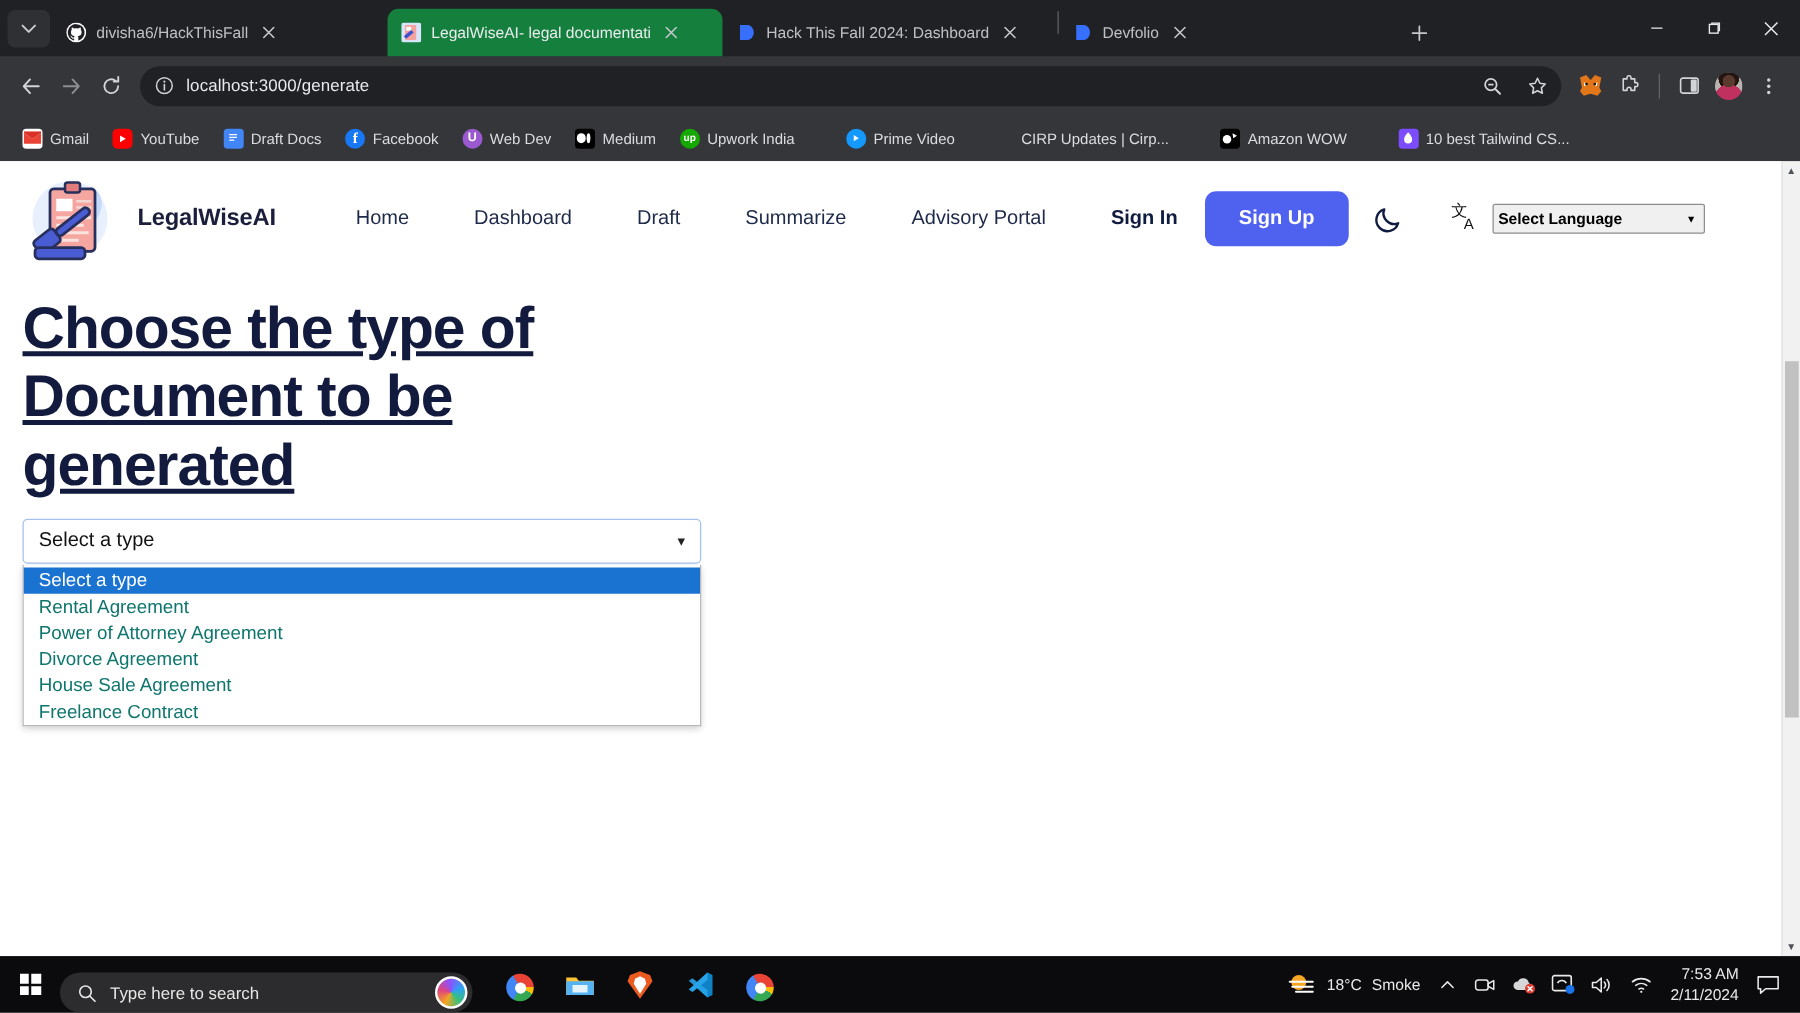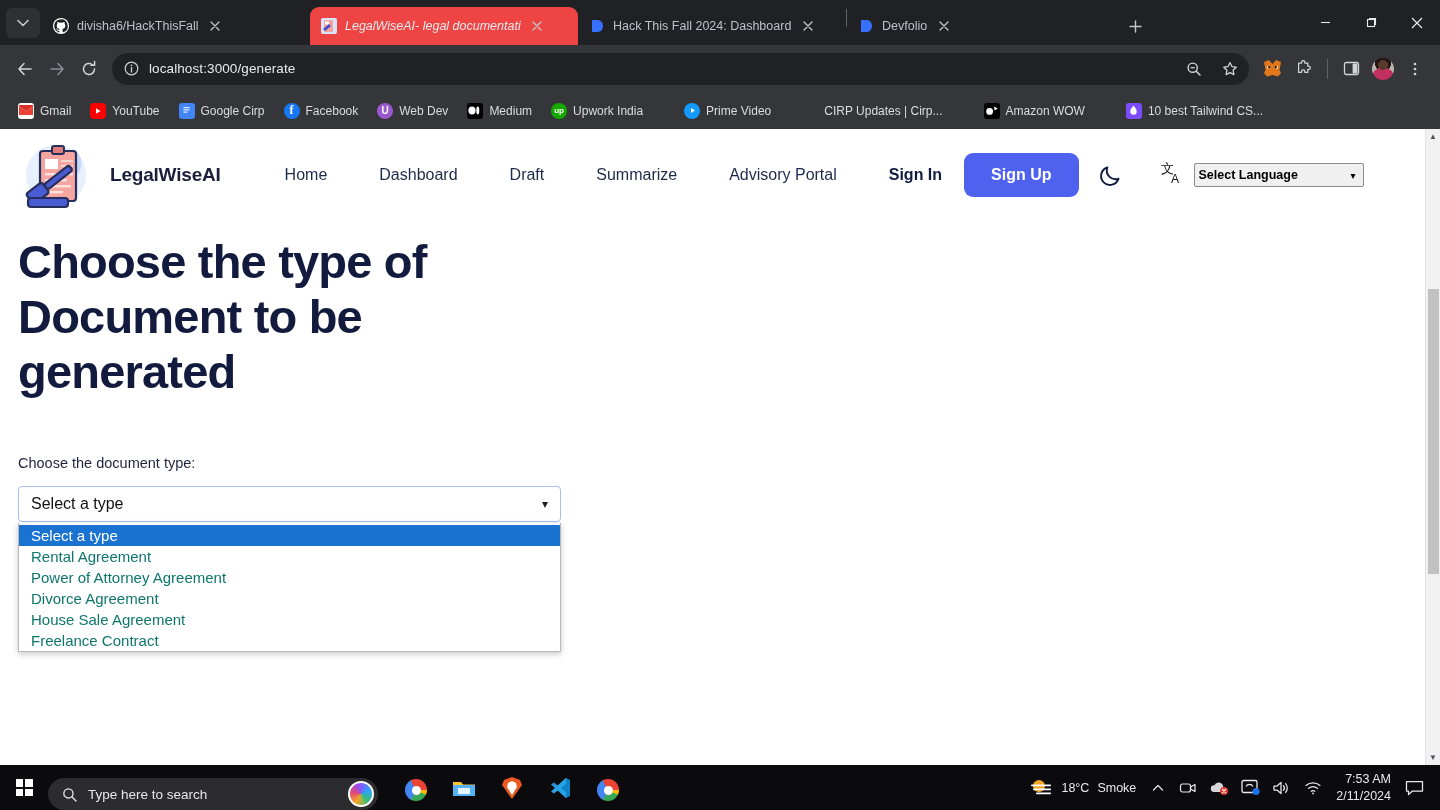--- a/index.html
+++ b/index.html
@@ -20,21 +20,21 @@
     border-radius:6px; color:#c8cacd; background:#2f3033;
   }
   .tab-listmenu svg { display:block; }
   .tab {
     height:38px; display:flex; align-items:center;
     border-radius:9px 9px 0 0; padding:0 8px 0 11px;
     position:relative; color:#bdc1c6; font-size:12.5px; gap:8px;
     min-width:0;
   }
   .tab.inactive { background:transparent; }
-  .tab.active { background:#ef4444; color:#e8eaed;font-style:italic; }
+  .tab.active { background:#15803d; color:#e8eaed; }
   .tab-favicon { width:16px; height:16px; flex:0 0 16px; border-radius:3px; display:block; position:relative; }
   .tab-title { white-space:nowrap; overflow:hidden; text-overflow:clip; }
   .tab-close { width:17px; height:17px; flex:0 0 17px; display:flex; align-items:center; justify-content:center; border-radius:50%; color:#c4c7ca; }
   .tab-sep { width:1px; height:18px; background:#5f6368; align-self:center; margin-bottom:10px; }
   .newtab { width:28px; height:28px; margin:0 0 5px 6px; display:flex; align-items:center; justify-content:center; color:#c4c7ca; border-radius:50%; }
   .winbtns { position:absolute; right:0; top:0; height:45px; display:flex; align-items:center; }
   .winbtn { width:46px; height:34px; display:flex; align-items:center; justify-content:center; color:#e8eaed; }
 
   .toolbar { height:47px; display:flex; align-items:center; padding:0 10px; gap:2px; background:#35363a; }
   .tb-icon { width:30px; height:30px; display:flex; align-items:center; justify-content:center; color:#d2d4d7; border-radius:50%; flex:0 0 auto; }
@@ -82,21 +82,21 @@
     font-size:12.5px; font-weight:bold; color:#000;
     background:#f0f0f0; border:1px solid #8d8d8d; border-radius:2px;
     padding:0 4px; appearance:none; position:relative;
   }
   .lang-box { position:relative; }
   .lang-caret { position:absolute; right:8px; top:50%; transform:translateY(-50%); pointer-events:none; font-size:10px; color:#000; }
 
   .content { padding:14px 18px 0 18px; position:relative; }
   h1.title {
     font-size:47px; line-height:1.17; font-weight:bold; color:#121a3e;
-    letter-spacing:-.8px; max-width:470px;
+    letter-spacing:-.8px; max-width:470px;text-decoration:underline;
   }
   .field-label { margin-top:55px; font-size:14.5px; color:#1e2340; }
 
   .select-shell { position:relative; width:543px; margin-top:15px; }
   .select-box {
     height:36px; border:1px solid #a6c0ef; border-radius:4px; background:#fff;
     display:flex; align-items:center; padding:0 12px; font-size:16px; color:#111;
   }
   .select-caret { margin-left:auto; font-size:12px; color:#222; }
 
@@ -334,21 +334,21 @@
     </div>
     <div class="bm">
       <span class="bm-ico" style="background:#4285f4">
         <svg width="11" height="13" viewBox="0 0 11 13">
             <rect width="11" height="13" rx="1.4" fill="#4285f4"></rect>
             <rect x="2.4" y="3.2" width="6.2" height="1" fill="#fff"></rect>
             <rect x="2.4" y="5.4" width="6.2" height="1" fill="#fff"></rect>
             <rect x="2.4" y="7.6" width="4" height="1" fill="#fff"></rect>
           </svg>
       </span>
-      <span>Google Cirp</span>
+      <span>Draft Docs</span>
     </div>
     <div class="bm">
       <span class="bm-ico" style="background:#1877f2;border-radius:50%;font-family:'Liberation Serif',serif;font-size:12px">f</span>
       <span>Facebook</span>
     </div>
     <div class="bm">
       <span class="bm-ico" style="background:#9b59d0;border-radius:50%;font-size:10px">U</span>
       <span>Web Dev</span>
     </div>
     <div class="bm">
@@ -451,21 +451,20 @@
               <option>Select Language</option>
             </select>
             <span class="lang-caret">▾</span>
           </span>
         </div>
       </div>
 
       <div class="content">
         <h1 class="title">Choose the type of Document to be generated</h1>
 
-        <div class="field-label">Choose the document type:</div>
 
         <div class="select-shell">
           <div class="select-box">
             <span>Select a type</span>
             <span class="select-caret">▾</span>
           </div>
 
           <div class="options">
             <div class="opt selected">Select a type</div>
             <div class="opt">Rental Agreement</div>

